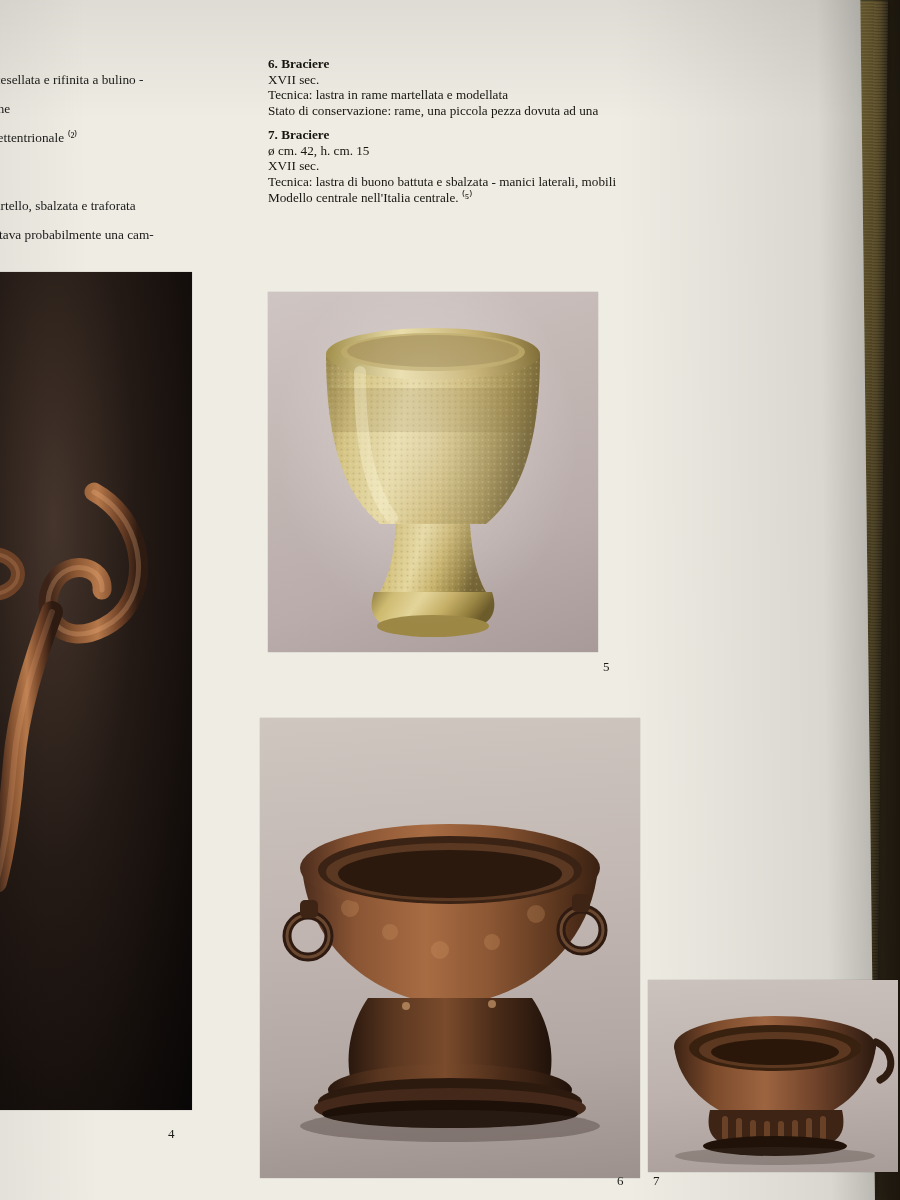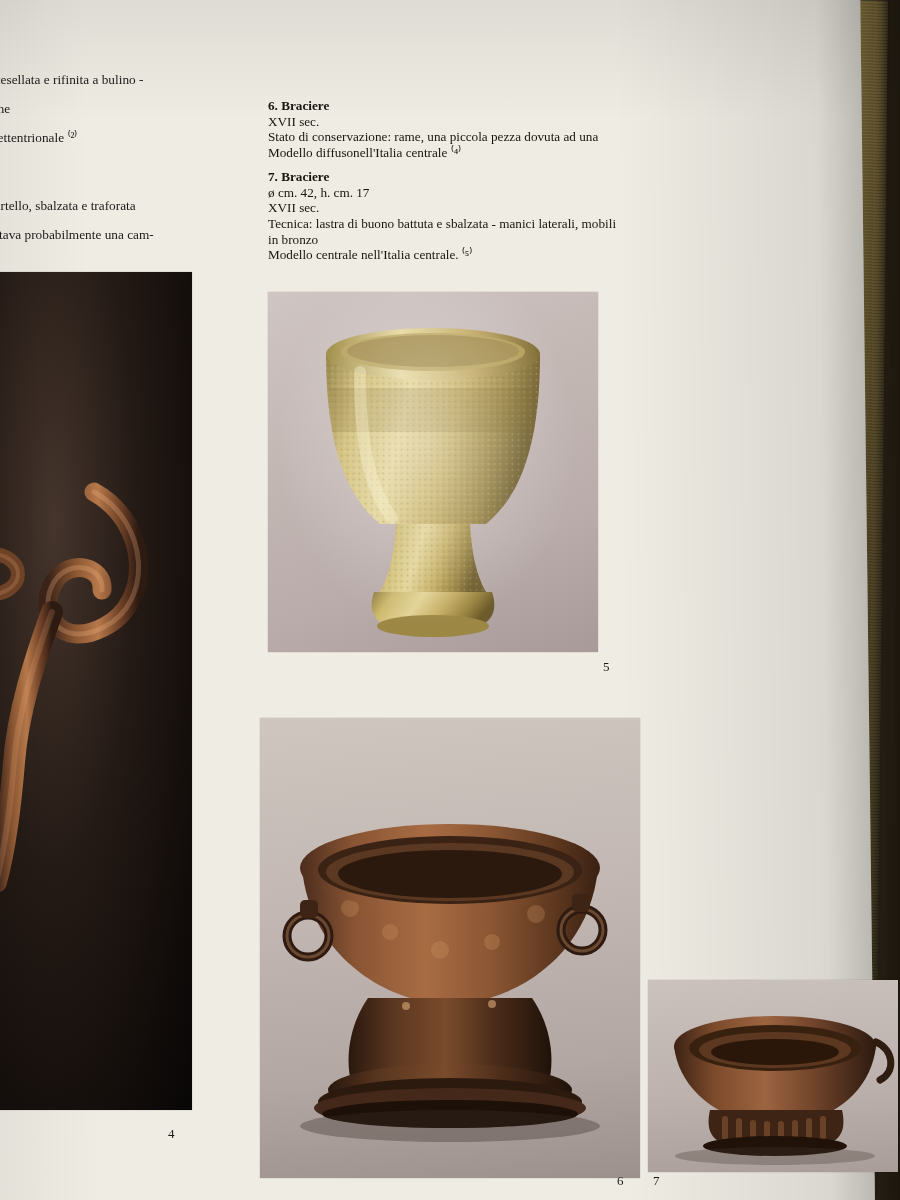--- a/index.html
+++ b/index.html
@@ -108,21 +108,20 @@
   }
   .col-left p { margin: 0 0 12px 0; }
   .col-right {
     position: absolute;
     left: 248px;
     top: 38px;
     width: 370px;
     color: #16160f;
     font-size: 13.2px;
     line-height: 1.18;
-    margin-top: 42px;
   }
   .entry { margin-bottom: 9px; }
   .entry .hd { font-weight: bold; }
   .entry .ln { display: block; }
 
   
   .plate {
     position: absolute;
     overflow: hidden;
     box-shadow: 0 0 1px rgba(0,0,0,.35);
@@ -212,30 +211,29 @@
       <p>-settentrionale ⁽²⁾</p>
       <p style="margin-top:52px">nartello, sbalzata e traforata</p>
       <p>ortava probabilmente una cam-</p>
     </div>
 
     <div class="col-right">
 
       <div class="entry">
         <span class="ln hd">6. Braciere</span>
         <span class="ln">XVII sec.</span>
+        <span class="ln">Tecnica: lastra in rame martellata e modellata</span>
         <span class="ln">Stato di conservazione: rame, una piccola pezza dovuta ad una</span>
-        <span class="ln">Modello diffusonell'Italia centrale ⁽⁴⁾</span>
       </div>
 
       <div class="entry">
         <span class="ln hd">7. Braciere</span>
-        <span class="ln">ø cm. 42, h. cm. 17</span>
+        <span class="ln">ø cm. 42, h. cm. 15</span>
         <span class="ln">XVII sec.</span>
         <span class="ln">Tecnica: lastra di buono battuta e sbalzata - manici laterali, mobili</span>
-        <span class="ln">in bronzo</span>
         <span class="ln">Modello centrale nell'Italia centrale. ⁽⁵⁾</span>
       </div>
 
     </div>
 
     <div class="plate" id="plate4">
       <svg class="hook" viewBox="0 0 200 430">
         <defs>
           <linearGradient id="cop" x1="0" y1="0" x2="1" y2="0">
             <stop offset="0%" stop-color="#3b2318"></stop>

